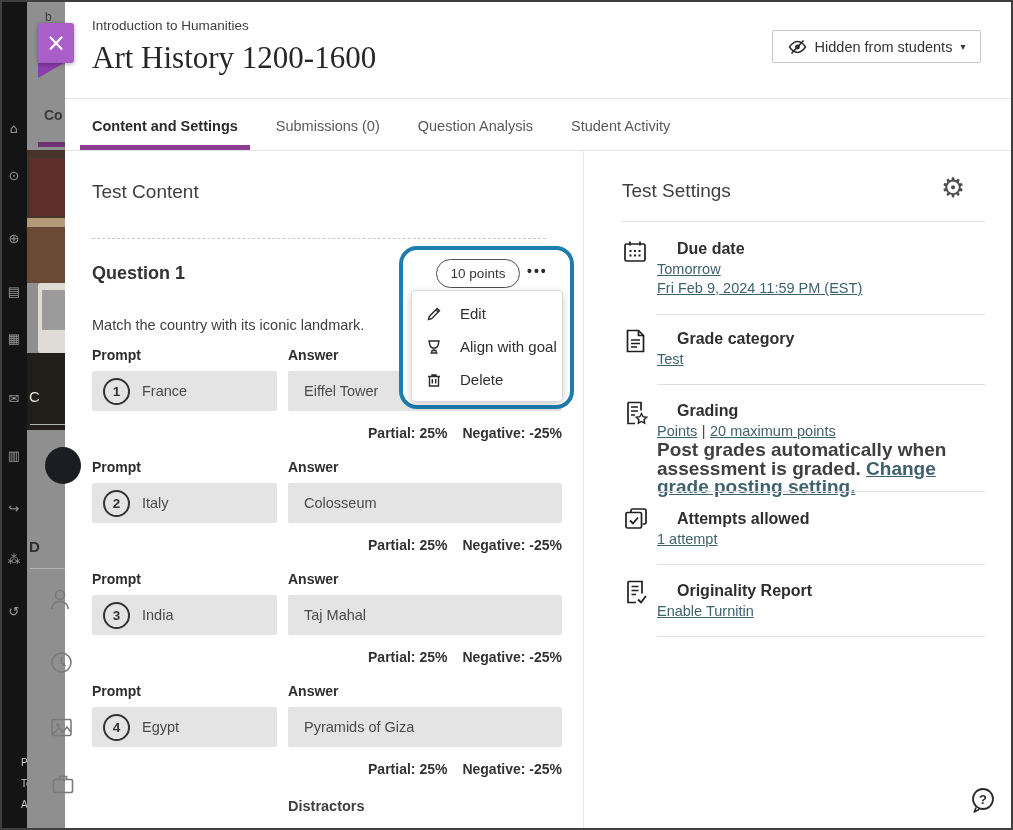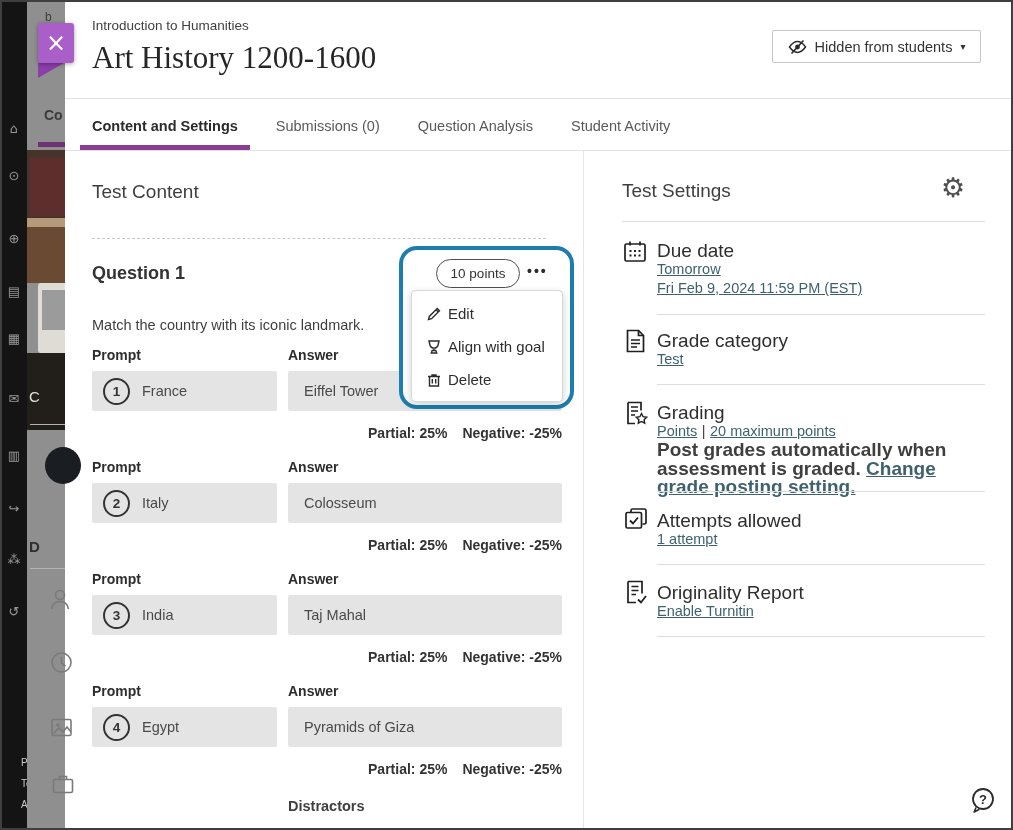--- a/index.html
+++ b/index.html
@@ -64,28 +64,28 @@
   
   #ring { left:399px; top:246px; width:175px; height:163px; background:#fff; border:4px solid #1d7dad;
           border-radius:18px; z-index:10; }
   #pill { left:436px; top:259px; width:84px; height:29px; border:1.5px solid #4f4f4f; border-radius:15px;
           background:#fff; font-size:13.5px; color:#333; display:flex; align-items:center;
           justify-content:center; z-index:12; cursor:pointer; }
   #dots { left:527px; top:263px; font-size:14px; font-weight:bold; letter-spacing:2px; color:#2b2b2b;
           z-index:12; cursor:pointer; }
   #qmenu { left:411px; top:290px; width:152px; height:112px; background:#fff; border:1px solid #d8d8d8;
            border-radius:4px; box-shadow:0 3px 8px rgba(0,0,0,.18); z-index:12; padding:6px 0; }
-  .m-item { height:33px; display:flex; align-items:center; gap:6px; padding-left:14px;
+  .m-item { height:33px; display:flex; align-items:center; gap:18px; padding-left:14px;
             font-size:15px; color:#2e2e2e; cursor:pointer; }
   
   .v-divider { left:583px; top:151px; width:1px; height:679px; background:#e6e6e6; z-index:6; }
   #gear { left:941px; top:174px; font-size:27px; color:#4f4f4f; z-index:6; cursor:pointer;
           font-family:"DejaVu Sans",sans-serif; line-height:28px;}
   .s-divider { height:1px; background:#ddd; z-index:6; }
-  .s-title { font-size:19px; font-weight:normal; color:#2e2e2e; z-index:6; white-space:nowrap; }
+  .s-title { font-size:16px; font-weight:bold; color:#2e2e2e; z-index:6; white-space:nowrap;margin-left:20px; }
   a.lnk { color:#3e616e; text-decoration:underline; font-size:14.5px; z-index:6; position:absolute;
           white-space:nowrap; cursor:pointer; }
   .s-sep { color:#3f3f3f; font-size:14.5px; }
   .note { left:657px; top:441px; width:334px; font-size:19px; color:#3f3f3f; line-height:18.5px; z-index:6;font-weight:bold; }
   .note a { color:#3e616e; text-decoration:underline; cursor:pointer; }
   .set-icon { z-index:6; }
   svg { display:block; }
 </style>
 </head>
 <body>

